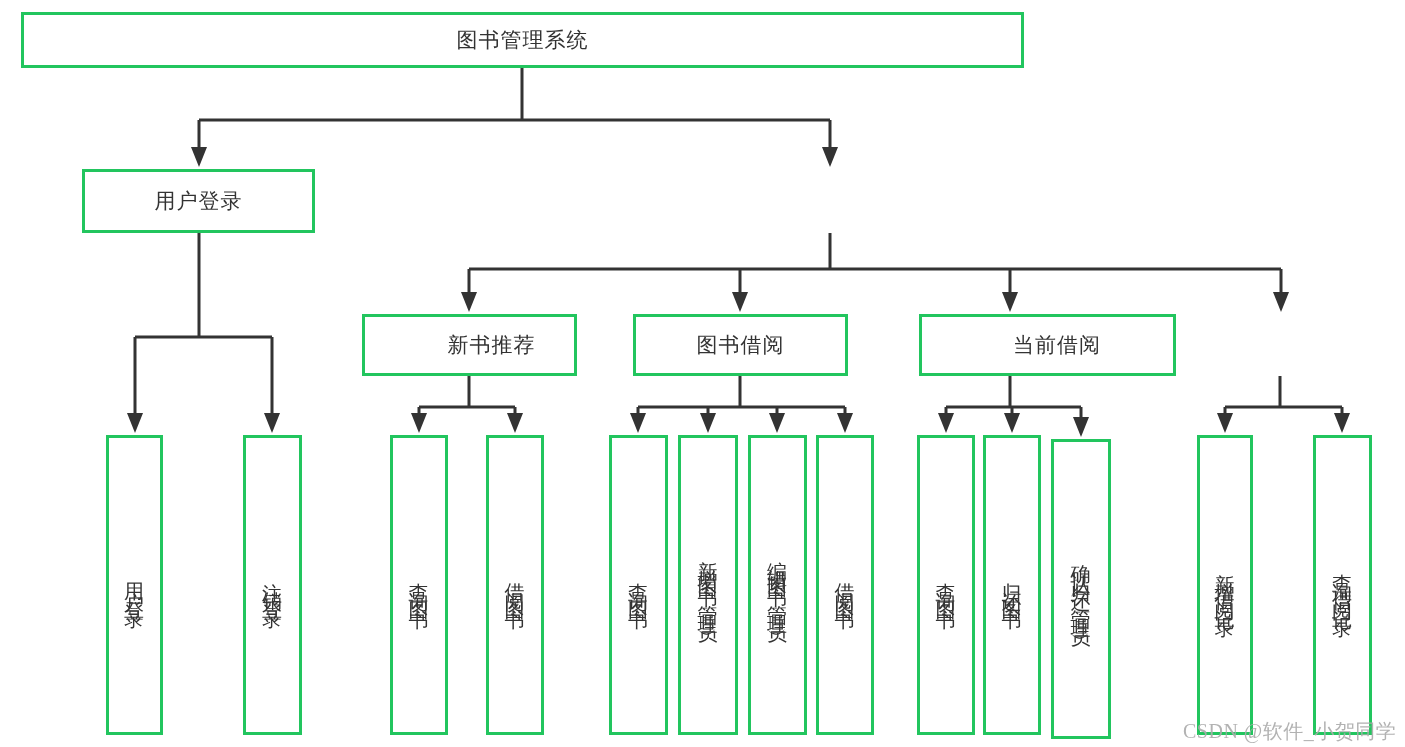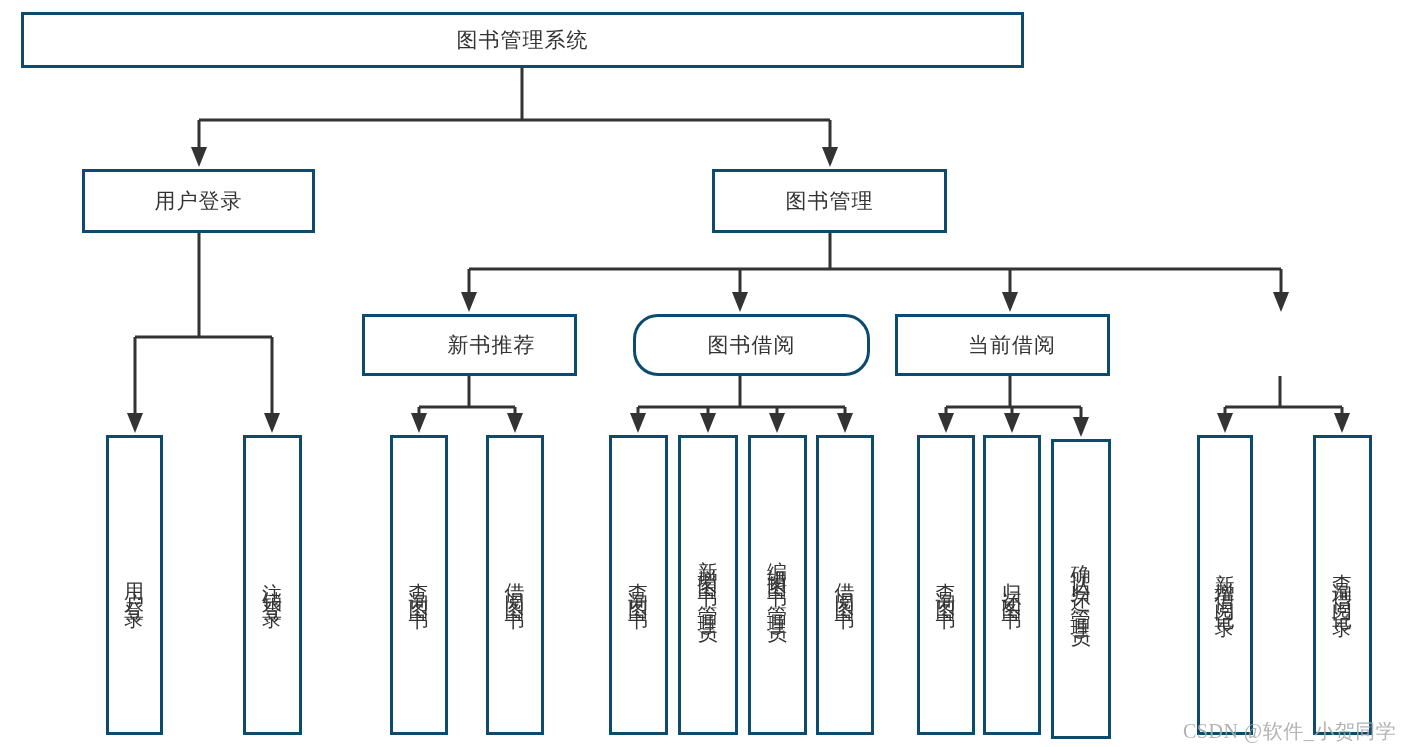--- a/index.html
+++ b/index.html
@@ -20,21 +20,21 @@
     left: 0;
     top: 0;
     width: 1405px;
     height: 747px;
     z-index: 1;
   }
   .box {
     position: absolute;
     box-sizing: border-box;
     background: #ffffff;
-    border: 3px solid #0c4a6e;
+    border: 3px solid #22c55e;
     display: flex;
     align-items: center;
     justify-content: center;
     color: #333333;
     z-index: 2;
   }
   .box.h span {
     font-size: 21px;
     letter-spacing: 1px;
     white-space: nowrap;
@@ -106,31 +106,28 @@
     </g>
   </svg>
 
   <div class="box h" style="left:21px; top:12px; width:1003px; height:56px;">
     <span>图书管理系统</span>
   </div>
 
   <div class="box h" style="left:82px; top:169px; width:233px; height:64px;">
     <span>用户登录</span>
   </div>
-  <div class="box h" style="left:712px; top:169px; width:235px; height:64px;">
-    <span>图书管理</span>
-  </div>
 
   <div class="box h" style="left:362px; top:314px; width:215px; height:62px;padding-left:44px;">
     <span>新书推荐</span>
   </div>
-  <div class="box h" style="left:633px; top:314px; width:237px; height:62px;border-radius:25px;">
+  <div class="box h" style="left:633px; top:314px; width:215px; height:62px;">
     <span>图书借阅</span>
   </div>
-  <div class="box h" style="left:895px; top:314px; width:215px; height:62px;padding-left:19px;">
+  <div class="box h" style="left:919px; top:314px; width:257px; height:62px;padding-left:19px;">
     <span>当前借阅</span>
   </div>
 
   <div class="box v" style="left:106px; top:435px; width:57px; height:300px;">
     <span>用户登录</span>
   </div>
   <div class="box v" style="left:243px; top:435px; width:59px; height:300px;">
     <span>注销登录</span>
   </div>
 

